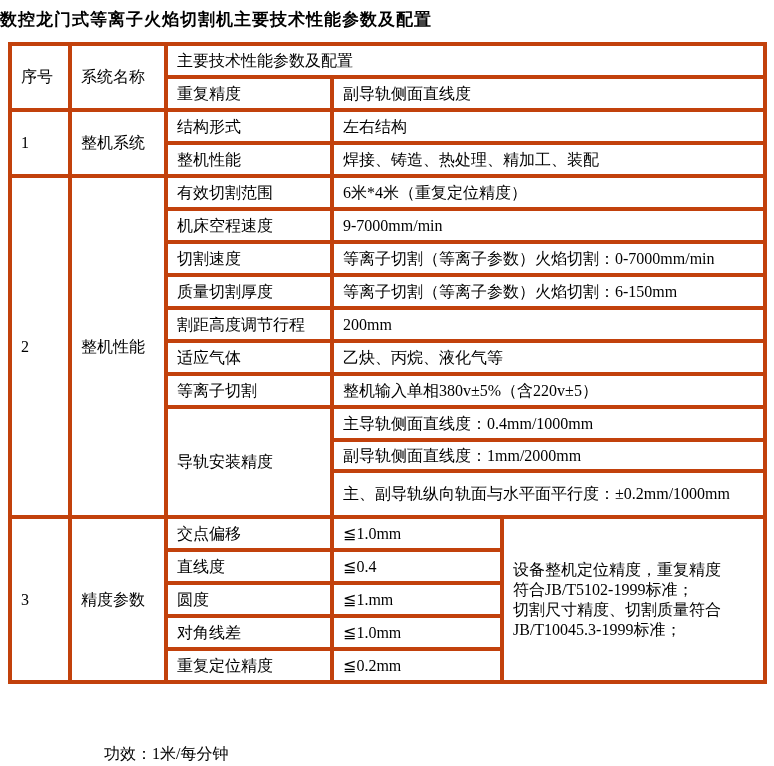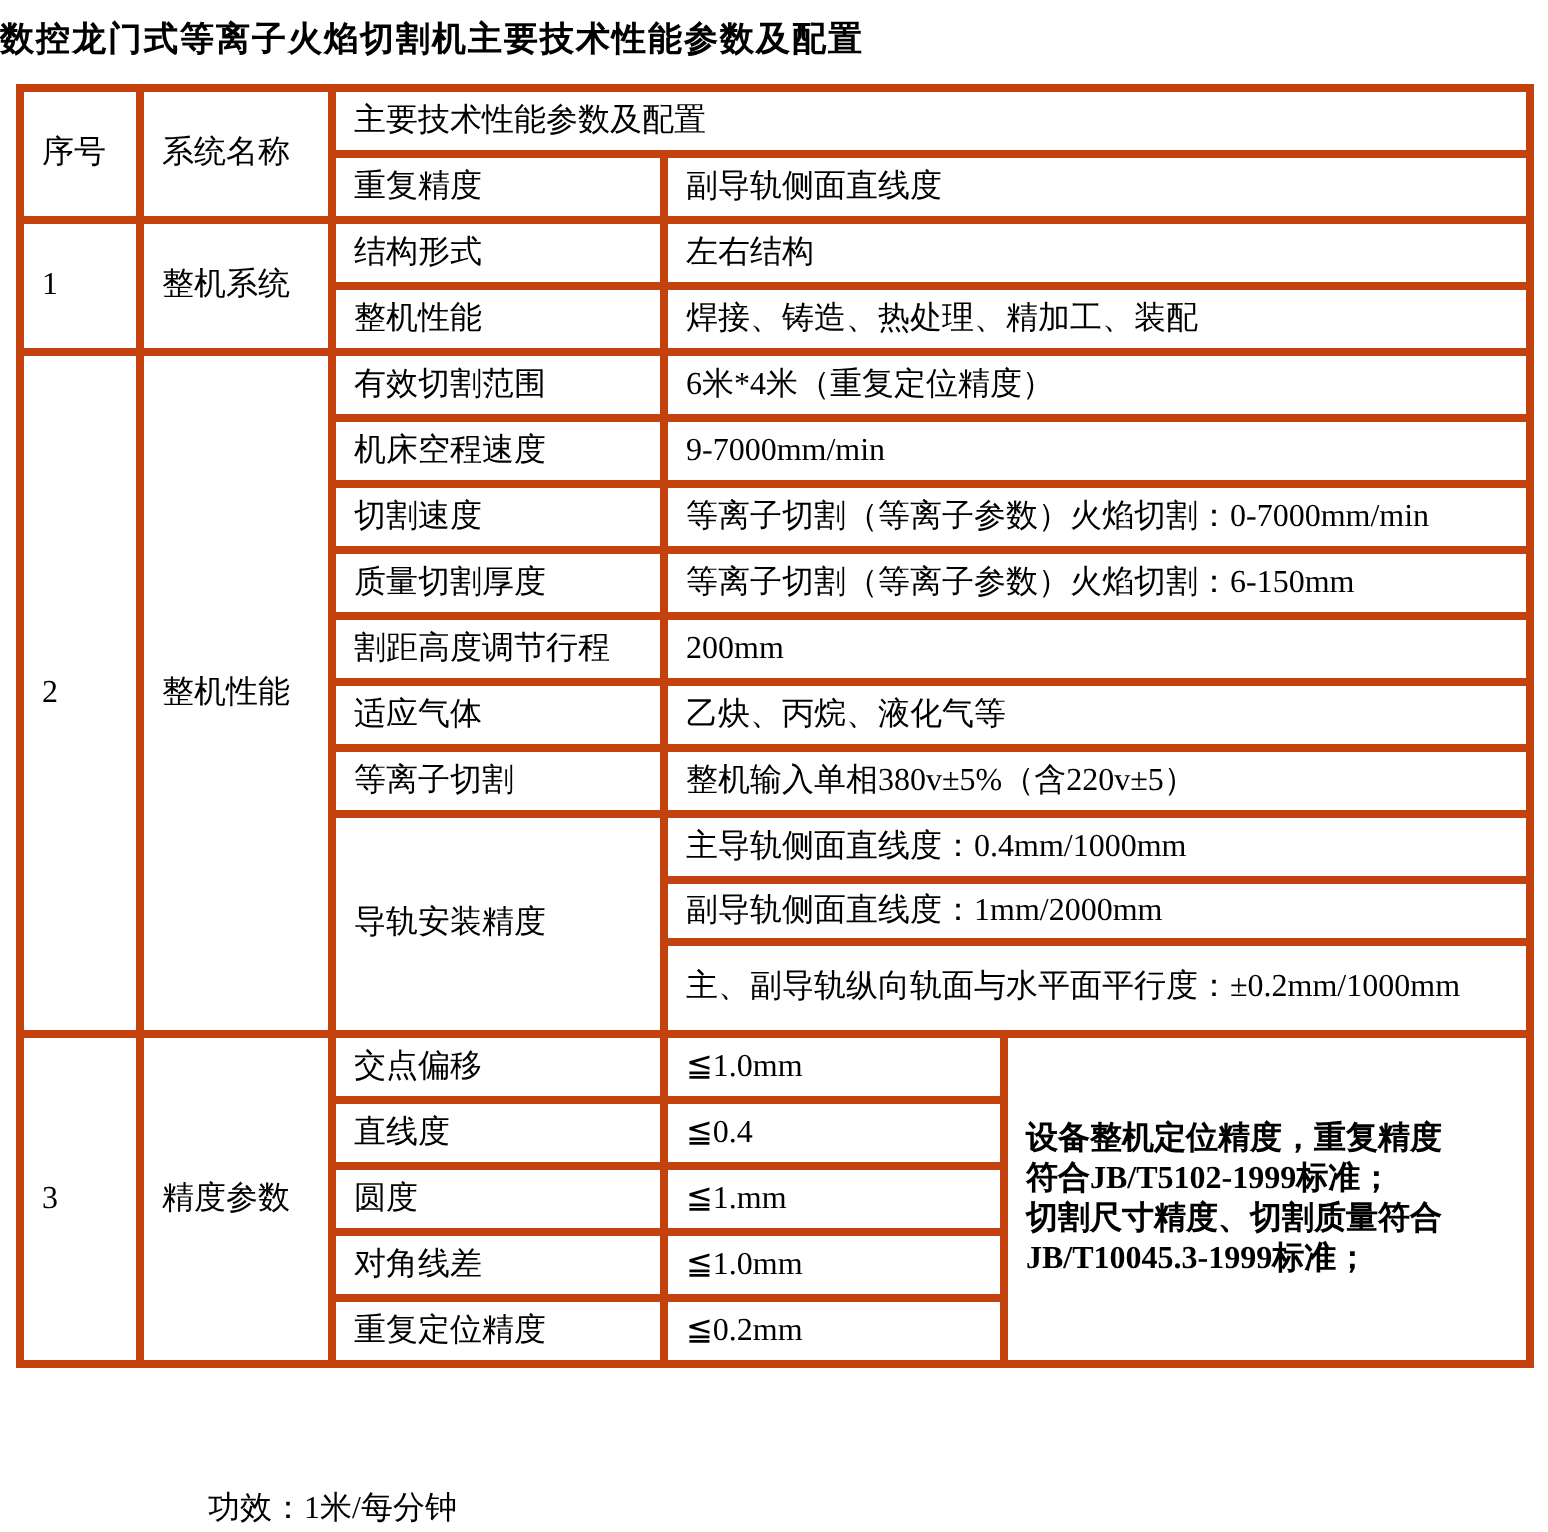--- a/index.html
+++ b/index.html
@@ -44,21 +44,20 @@
     overflow: hidden;
     white-space: nowrap;
   }
   td.c-no, td.c-sys {
     padding-left: 0;
   }
   td.c-notes {
     line-height: 41px;
     white-space: nowrap;
     vertical-align: middle;
-    font-weight: bold;
   }
   .footer-note {
     position: absolute;
     left: 104px;
     top: 744px;
     font-size: 16px;
   }
 </style>
 </head>
 <body>

